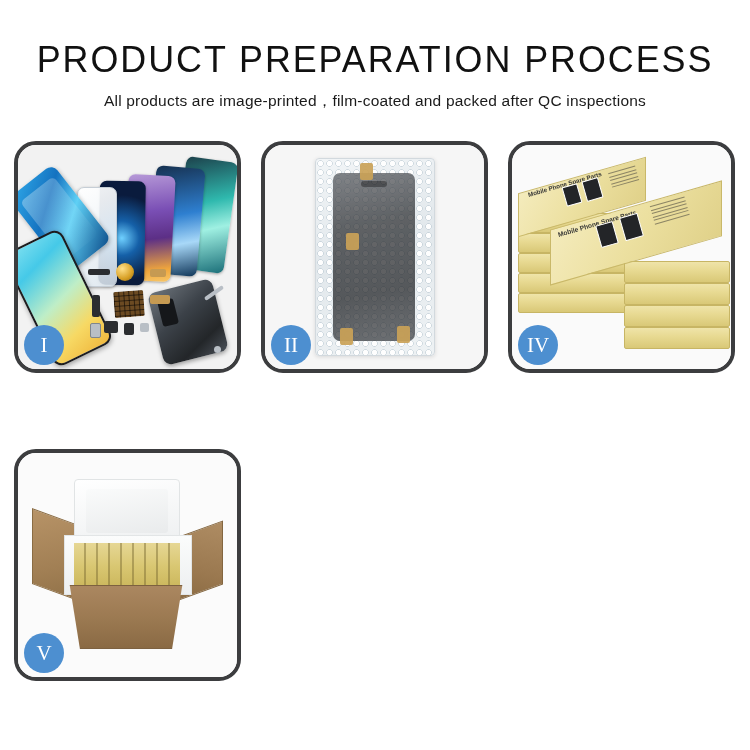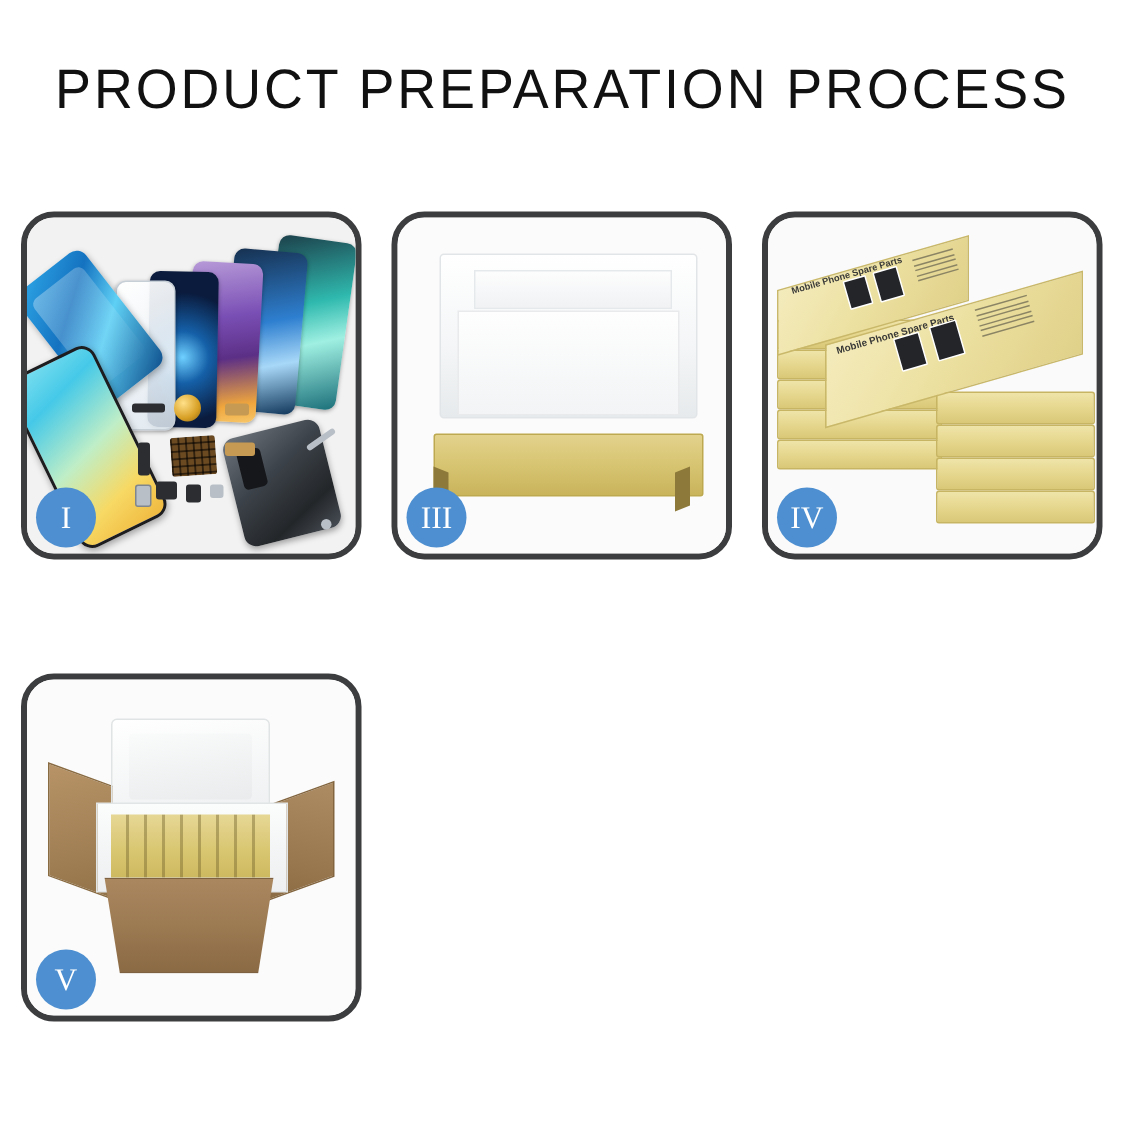--- a/index.html
+++ b/index.html
@@ -332,20 +332,21 @@
   .c6-tape { position:absolute; background:rgba(130,105,72,.75); }
 
   
   .nosel { user-select:none; }
 </style>
 </head>
 <body>
 
 <div id="header">
   <div id="page-title" class="nosel">PRODUCT PREPARATION PROCESS</div>
+  <div id="page-subtitle" class="nosel">All products are image-printed，film-coated and packed after QC inspections</div>
 </div>
 
 <div id="panel-grid">
 
   <div class="panel">
     <div class="panel-scene p1-bg">
       <div class="ph ph-1"></div>
       <div class="ph ph-2"></div>
       <div class="ph ph-3"></div>
       <div class="ph ph-4"></div>
@@ -362,34 +363,33 @@
       <div class="part" style="left:86px;top:176px;width:14px;height:12px;"></div>
       <div class="part" style="left:106px;top:178px;width:10px;height:12px;"></div>
       <div class="part silver" style="left:122px;top:178px;width:9px;height:9px;"></div>
       <div class="part silver" style="left:72px;top:178px;width:9px;height:13px;border:1px solid #7f868d;"></div>
       <div class="part silver" style="right:12px;top:146px;width:22px;height:4px;transform:rotate(-35deg);"></div>
       <div class="part silver" style="right:16px;bottom:16px;width:7px;height:7px;border-radius:50%;"></div>
     </div>
     <div class="badge nosel">I</div>
   </div>
 
-
   <div class="panel">
-    <div class="panel-scene p3-bg">
-      <div class="box3-lid">
-        <div class="box3-lid-top"></div>
+    <div class="panel-scene p2-bg">
+      <div class="bubble-bag">
+        <div class="bag-inner"></div>
+        <div class="bag-tape" style="left:44px;top:4px;"></div>
+        <div class="bag-tape" style="left:30px;top:74px;"></div>
+        <div class="bag-tape" style="left:24px;bottom:10px;"></div>
+        <div class="bag-tape" style="right:24px;bottom:12px;"></div>
       </div>
-      <div class="box3-foam"></div>
-      <div class="box3-contents"></div>
-      <div class="box3-tray"></div>
-      <div class="box3-side"></div>
-      <div class="box3-side r"></div>
     </div>
-    <div class="badge nosel">III</div>
+    <div class="badge nosel">II</div>
   </div>
+
 
   <div class="panel">
     <div class="panel-scene p4-bg">
       <div class="stackwrap">
 
         <div class="sbox" style="left:2px;top:52px;width:108px;height:18px;"></div>
         <div class="sbox" style="left:2px;top:72px;width:108px;height:18px;"></div>
         <div class="sbox" style="left:2px;top:92px;width:108px;height:18px;"></div>
         <div class="sbox" style="left:2px;top:112px;width:108px;height:18px;"></div>
         <div class="sbox" style="left:2px;top:132px;width:108px;height:18px;"></div>

